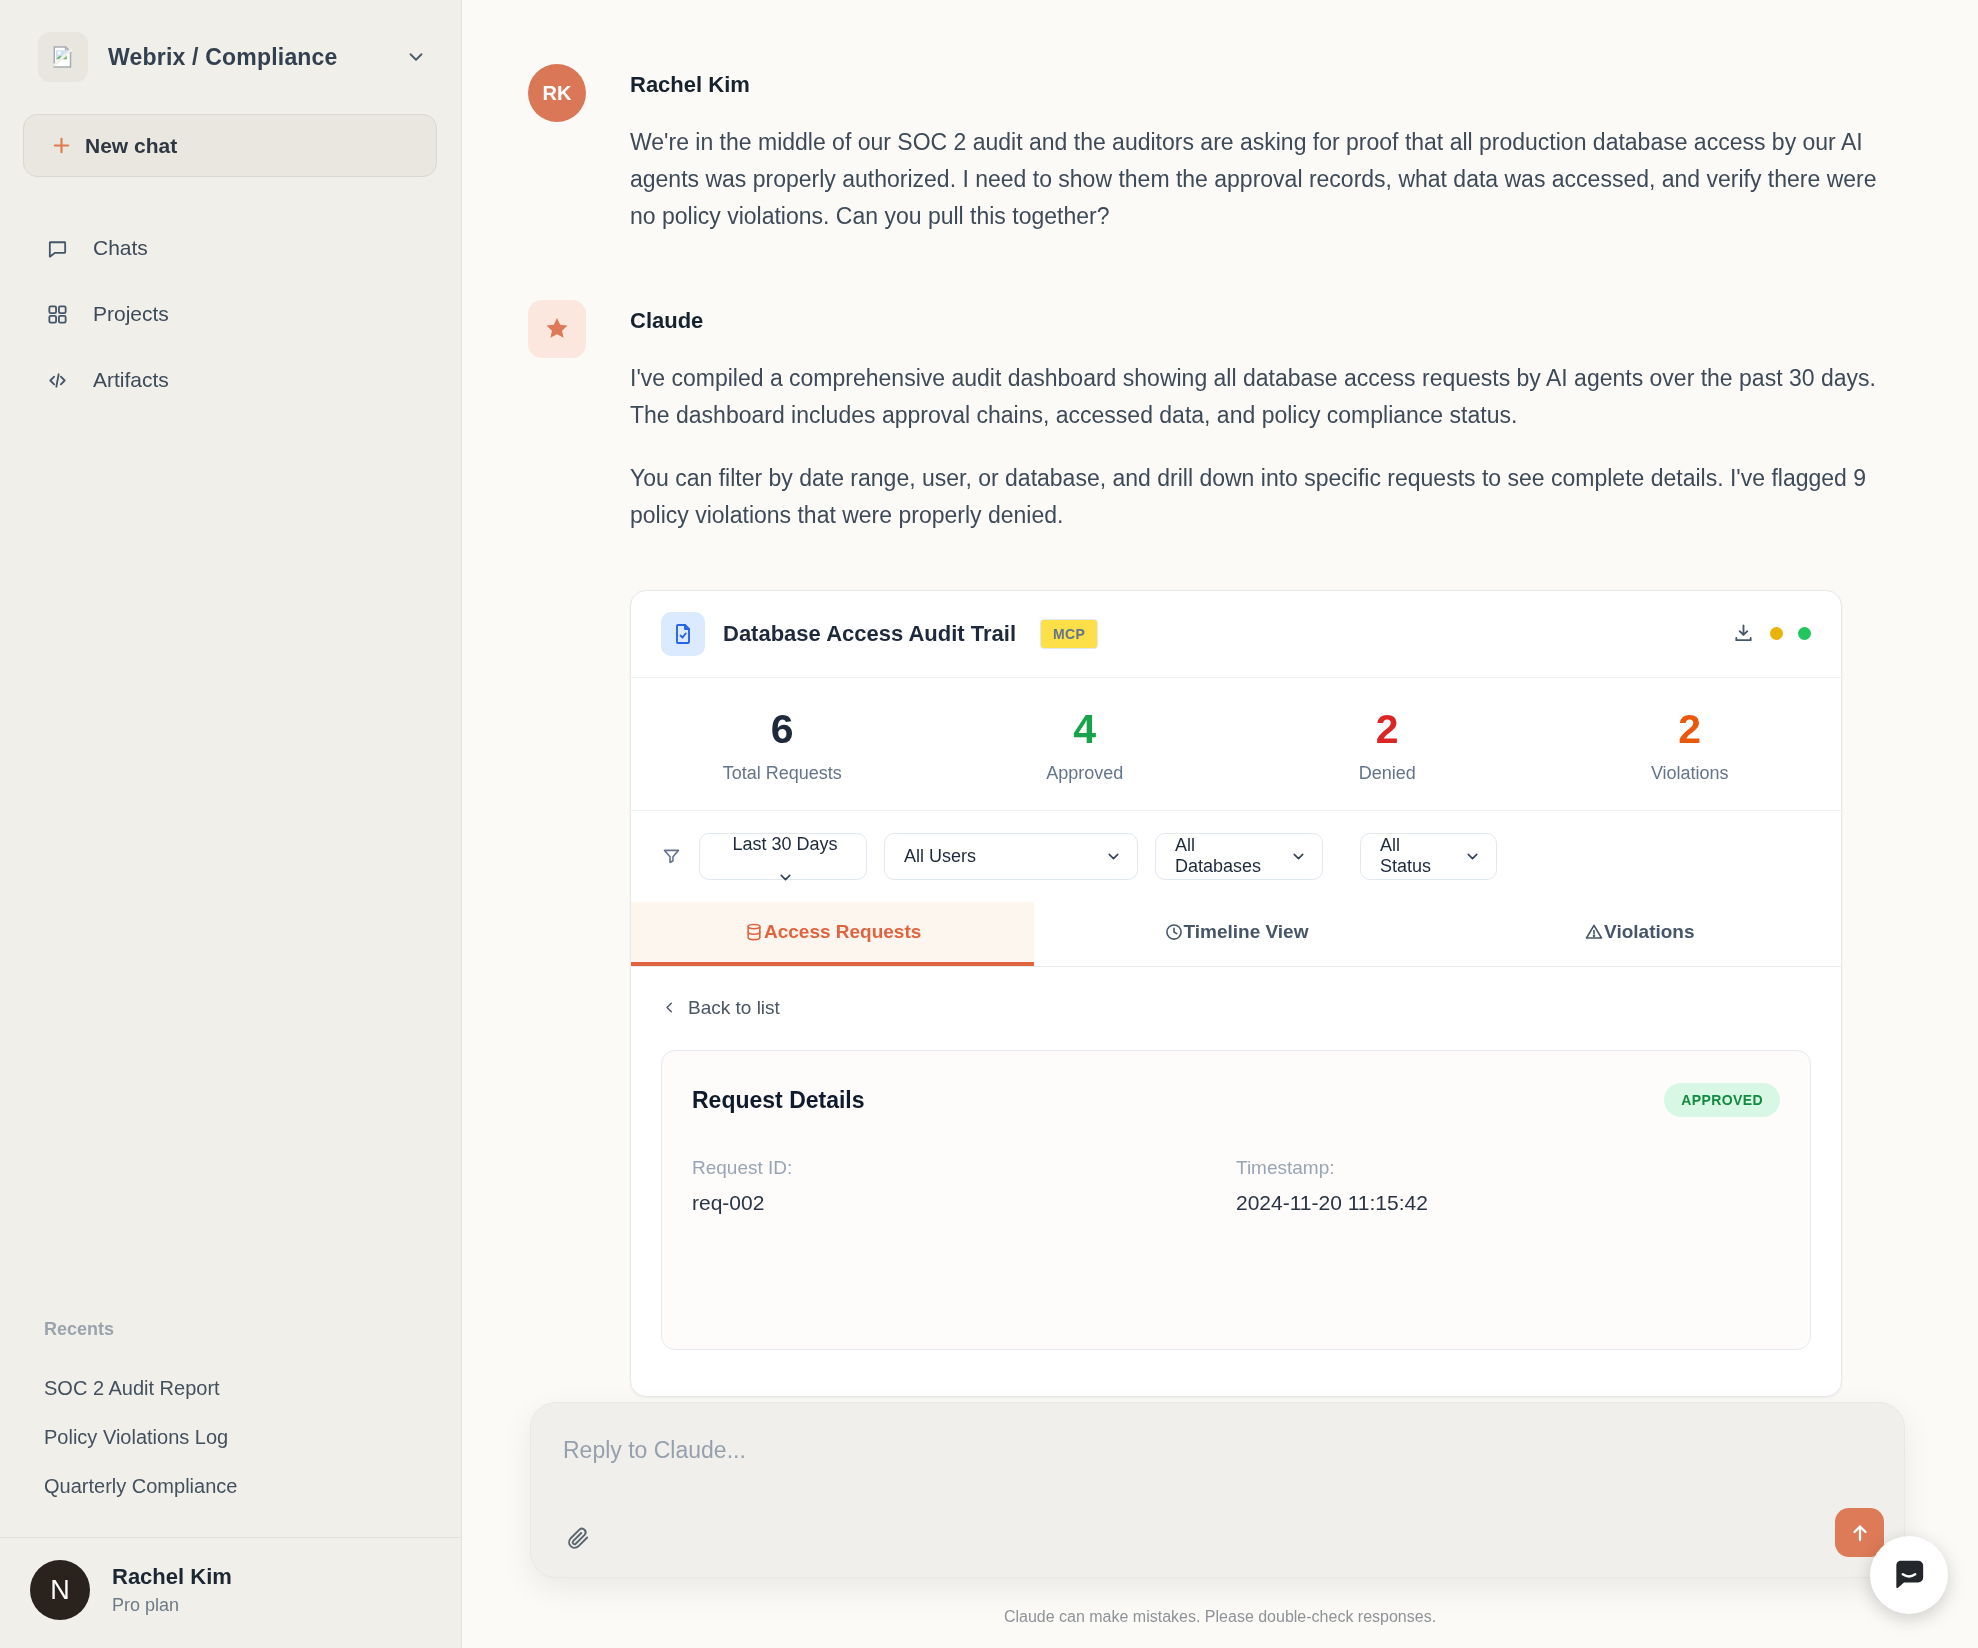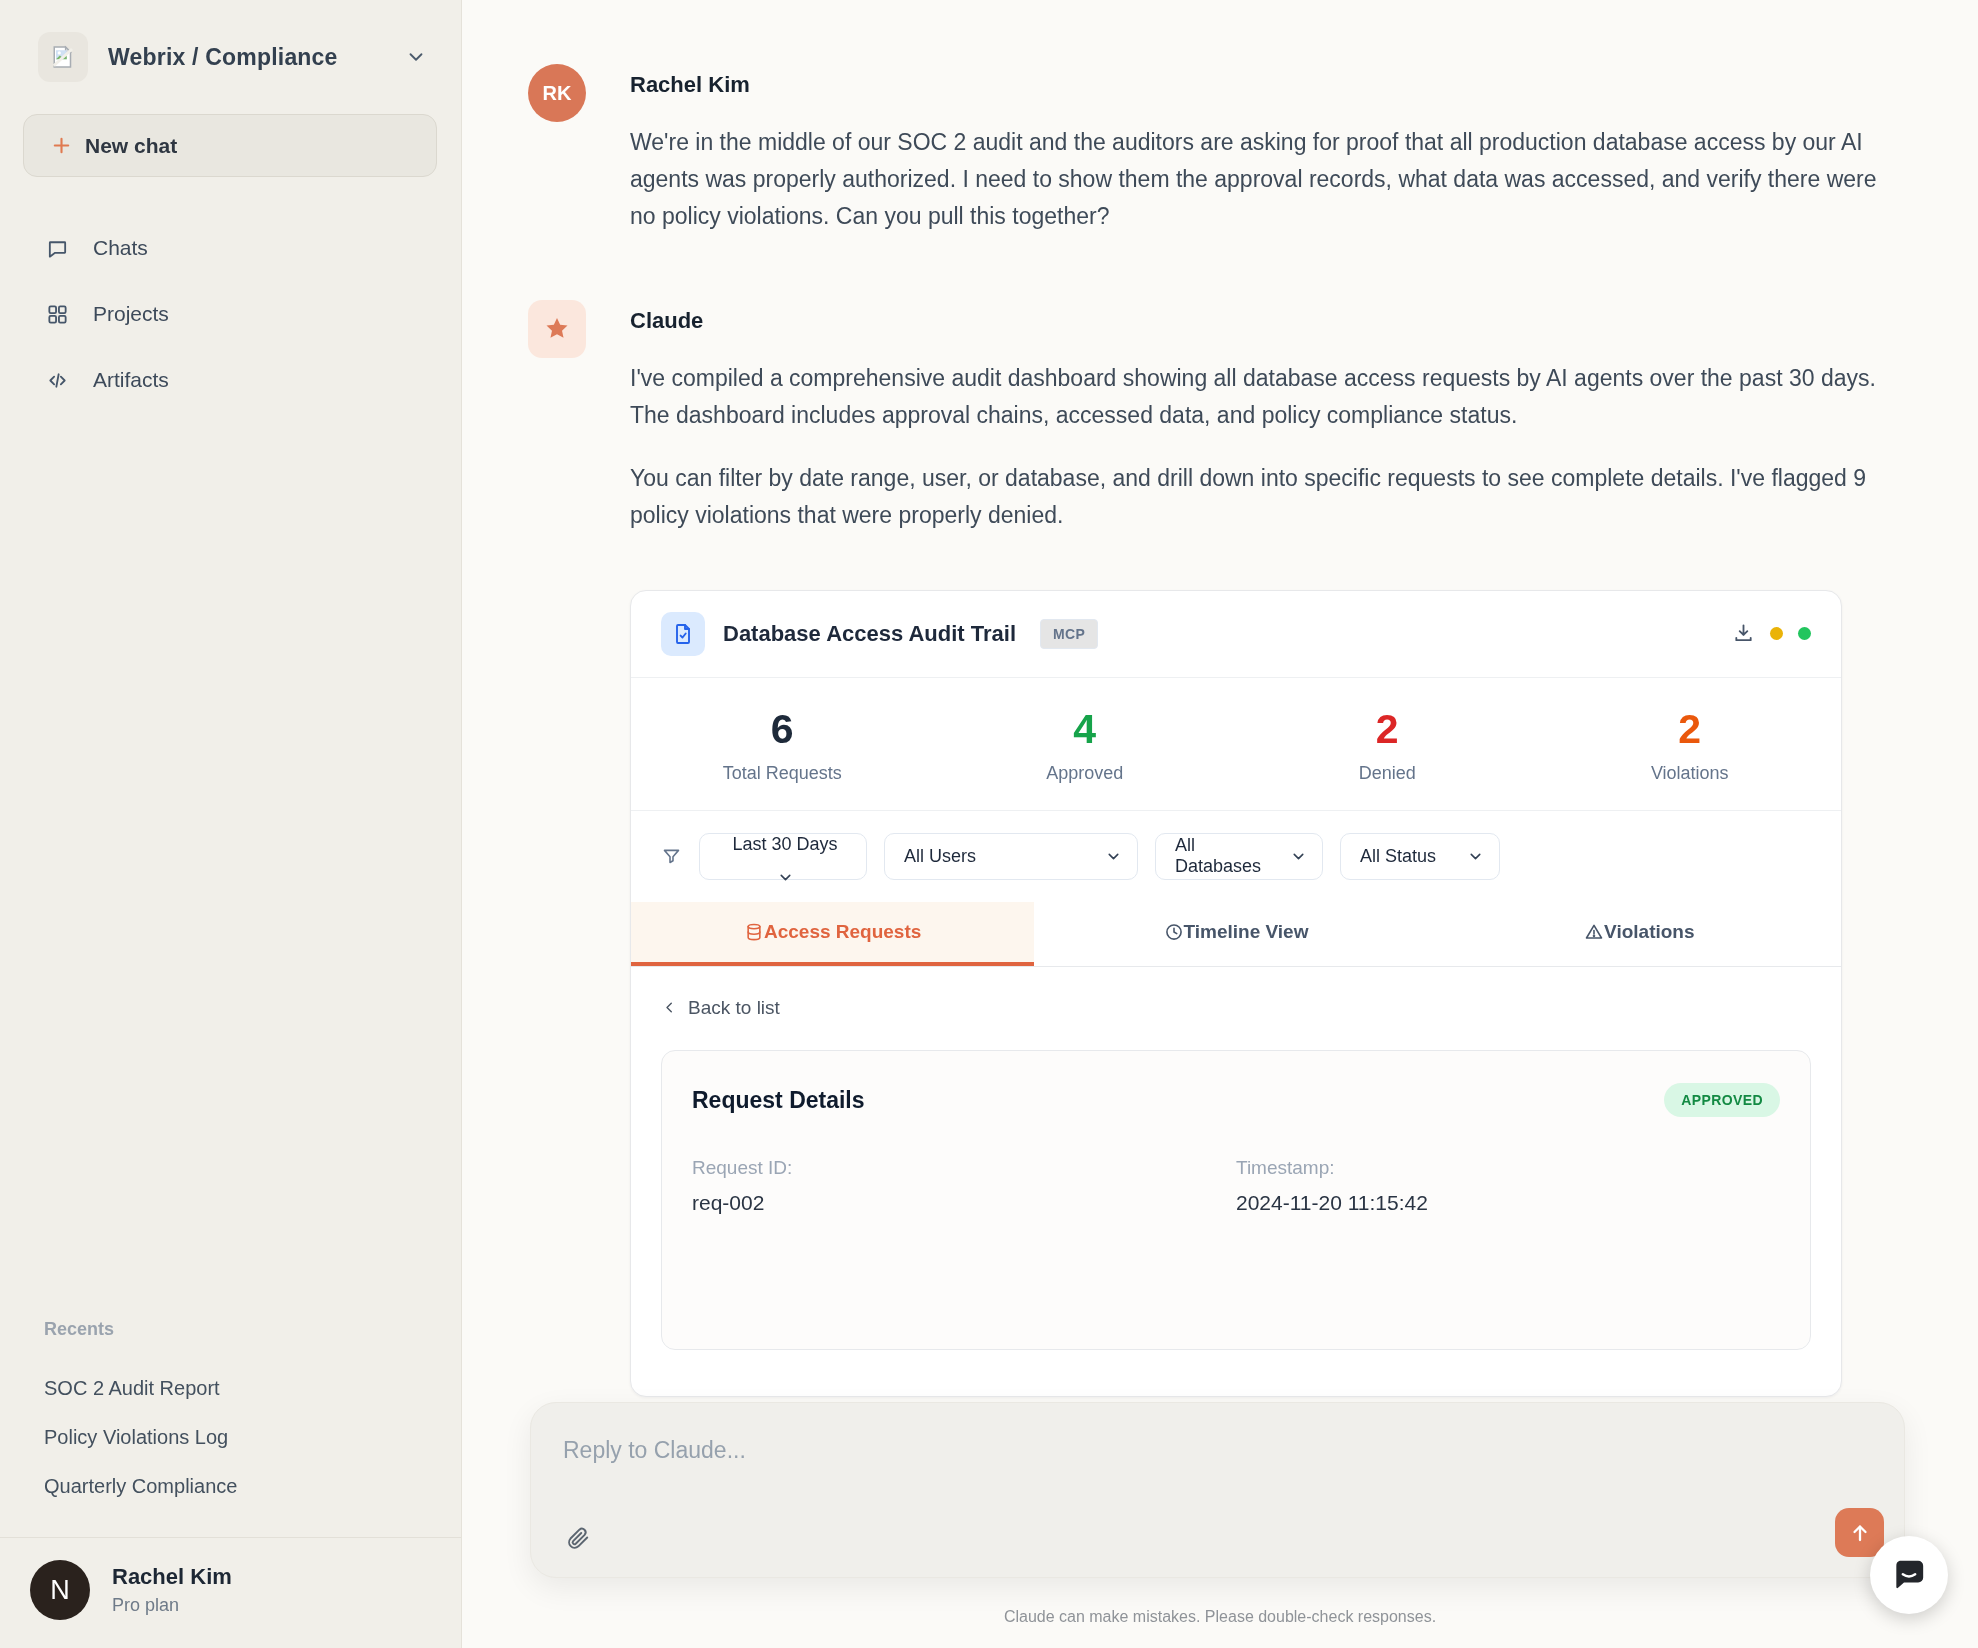--- a/index.html
+++ b/index.html
@@ -51,40 +51,40 @@
   .avatar-claude { width:58px; height:58px; border-radius:14px; background:#fbe7dd; display:grid; place-items:center; }
   .msg-author { font-size:22px; font-weight:700; color:#17222f; padding-top:8px; }
   .msg-body p { margin-top:26px; font-size:23px; line-height:1.6; color:#3e4a58; }
 
   
   .artifact { margin-top:56px; max-width:1212px; background:#fff; border:1px solid #e7e8ea;
               border-radius:16px; box-shadow:0 1px 3px rgba(16,24,40,.05); overflow:hidden; }
   .art-header { display:flex; align-items:center; gap:18px; padding:21px 30px; }
   .art-icon { width:44px; height:44px; border-radius:10px; background:#dbeafe; display:grid; place-items:center; }
   .art-title { font-size:22px; font-weight:700; color:#1e293b; }
-  .art-badge { margin-left:6px; font-size:14px; font-weight:600; color:#64748b; background:#e5e5e5;
+  .art-badge { margin-left:6px; font-size:14px; font-weight:600; color:#64748b; background:#fde047;
                border:1px solid #e2e8f0; border-radius:4px; padding:6px 12px; letter-spacing:.3px; }
   .art-actions { margin-left:auto; display:flex; align-items:center; gap:15px; }
   .dl-btn { color:#475569; cursor:pointer; }
   .dot { width:13px; height:13px; border-radius:50%; }
   .dot-yellow { background:#eab308; }
   .dot-green { background:#22c55e; }
 
   .stats { display:grid; grid-template-columns:repeat(4,1fr); border-top:1px solid #eef0f2;
            border-bottom:1px solid #eef0f2; padding:28px 0 26px; text-align:center; }
   .stat-value { font-size:41px; font-weight:700; }
   .c-total { color:#1e2a3a; } .c-approved { color:#16a34a; } .c-denied { color:#dc2626; } .c-violations { color:#ea580c; }
   .stat-label { font-size:18px; color:#64748b; margin-top:10px; }
 
   .filters { display:flex; align-items:center; gap:17px; padding:22px 30px; }
   .funnel { color:#64748b; }
   .filter-select { height:47px; display:flex; align-items:center; justify-content:space-between; gap:14px;
                    border:1px solid #e2e8f0; background:#fff; border-radius:10px; padding:0 15px 0 19px;
                    font-size:18px; color:#1e293b; cursor:pointer; }
-  .fs-0 { width:168px;flex-direction:column; } .fs-1 { width:254px; } .fs-2 { width:168px; } .fs-3 { width:160px; }
+  .fs-0 { width:168px;flex-direction:column; } .fs-1 { width:254px; } .fs-2 { width:168px; } .fs-3 { width:137px;margin-left:20px; }
   .filter-select .fchev { color:#334155; }
 
   .tabs { display:grid; grid-template-columns:repeat(3,1fr); border-bottom:1px solid #e7e9ec; }
   .tab { height:64px; display:flex; align-items:center; justify-content:center; 
          font-size:19px; font-weight:600; color:#475569; cursor:pointer; border-bottom:4px solid transparent; }
   .tab.active { color:#e0643f; background:#fdf6ee; border-bottom-color:#e0643f; }
 
   .art-body { padding:30px 30px 46px; }
   .back { display:inline-flex; align-items:center; gap:10px; font-size:19px; color:#4b5563; cursor:pointer; }
   .detail-card { margin-top:30px; border:1px solid #e7e9ec; border-radius:14px; background:#fdfcfb;

